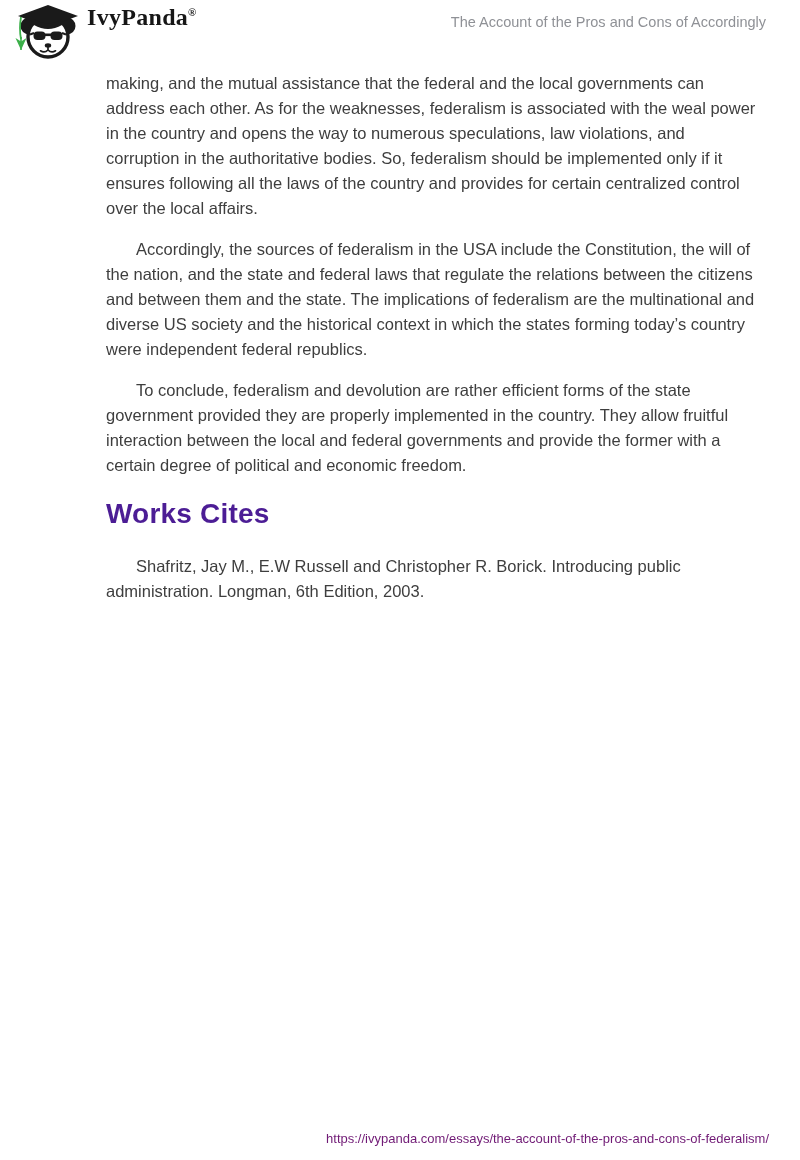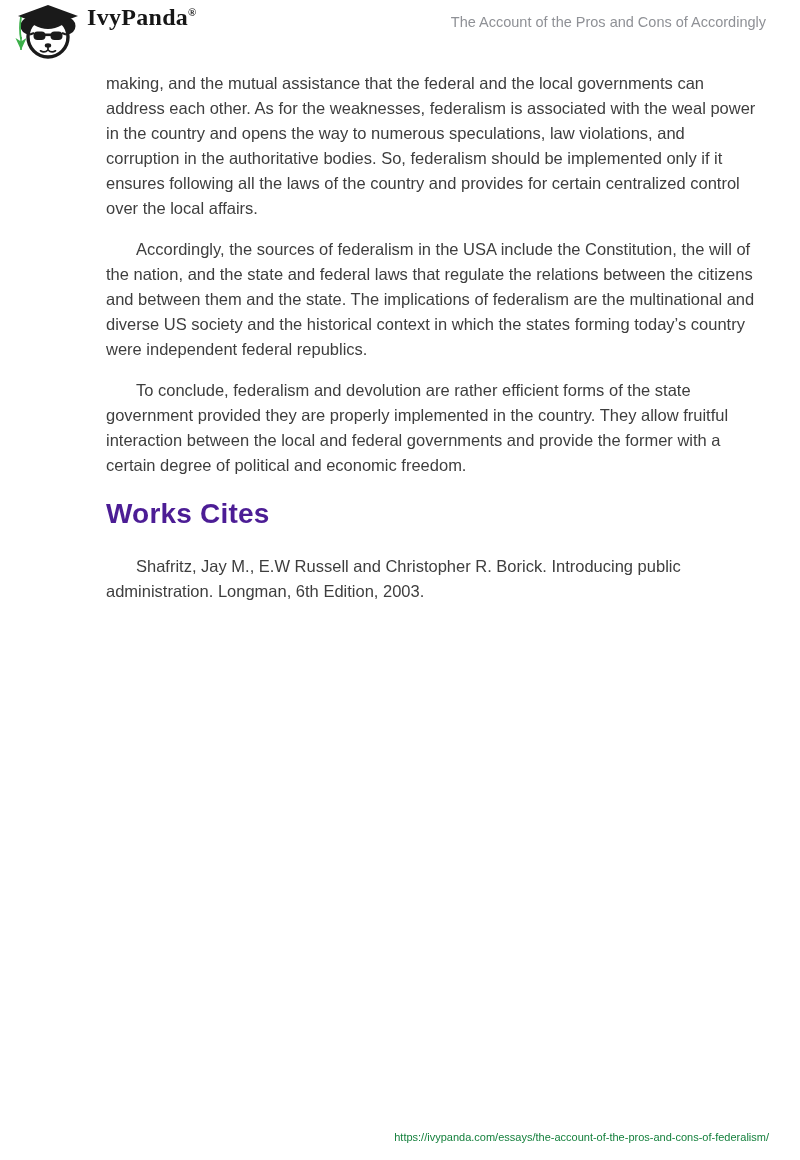--- a/index.html
+++ b/index.html
@@ -71,22 +71,22 @@
     color: #4c1d95;
     letter-spacing: 0.2px;
     margin: 19px 0 23px 0;
   }
 
   
   .footer-url {
     position: absolute;
     top: 1131px;
     right: 31px;
-    font-size: 11px;
-    color: #15803d;
+    font-size: 13px;
+    color: #701a75;
     white-space: nowrap;
     cursor: pointer;
   }
 </style>
 </head>
 <body>
 
 <div class="header">
   <div class="logo-wrap">
     <svg class="logo-svg" viewBox="0 0 66 56" xmlns="http://www.w3.org/2000/svg">

